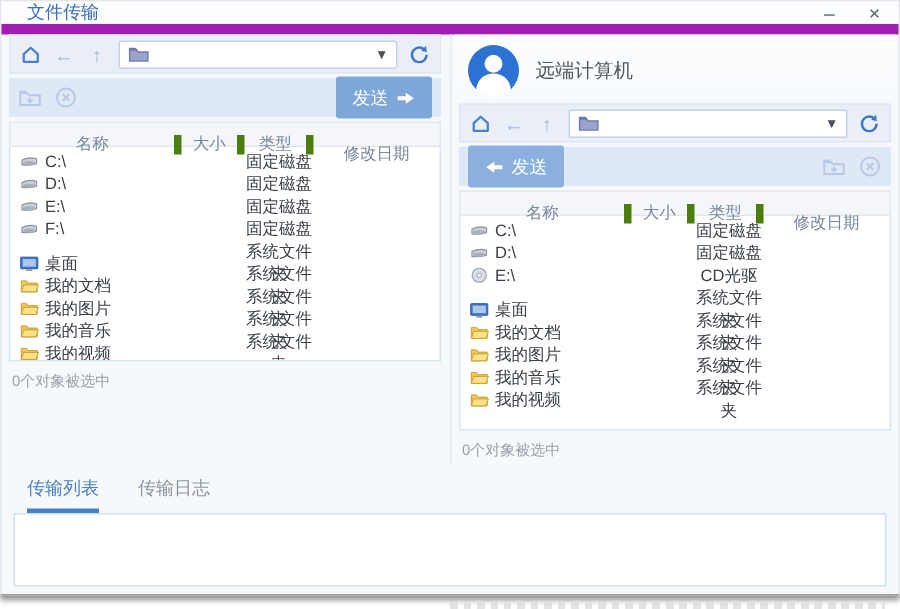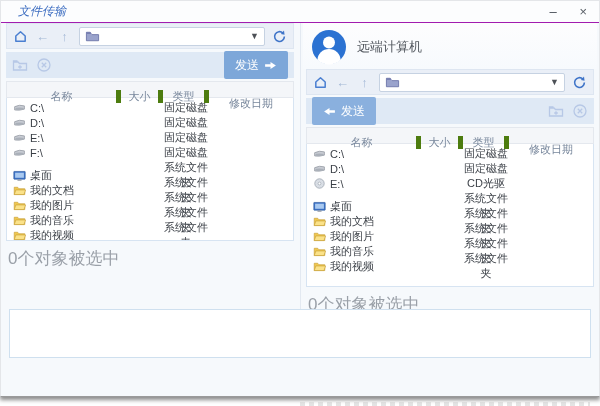--- a/index.html
+++ b/index.html
@@ -3,22 +3,22 @@
 <meta charset="utf-8">
 <style>
   * { margin:0; padding:0; box-sizing:border-box; }
   html,body { width:600px; height:406px; overflow:hidden; background:#ffffff;
     font-family:"Liberation Sans","DejaVu Sans",sans-serif; }
   .window { position:absolute; top:0; left:0; width:600px; height:397px;
     background:#f6f9fc; border:1px solid #e4e6e9; border-bottom:1px solid #9a9a9a;
     box-shadow:0 3px 4px rgba(0,0,0,.45); display:flex; flex-direction:column; }
 
   
-  .titlebar { height:22px; background:#fcfdfe; border-bottom:1px solid #a21caf;
-    display:flex; align-items:center; padding:0 8px 0 17px; flex:0 0 auto;font-style:italic; }
+  .titlebar { height:22px; background:#fcfdfe; border-bottom:7px solid #a21caf;
+    display:flex; align-items:center; padding:0 8px 0 17px; flex:0 0 auto; }
   .title { color:#3b6cc0; font-size:12px; }
   .win-controls { margin-left:auto; display:flex; gap:14px; }
   .win-btn { color:#5a6068; font-size:13px; line-height:20px; width:16px; text-align:center; cursor:default; }
 
   
   .panels { display:flex; flex:0 0 auto; padding:0 2px; }
   .panel { flex:1 1 0; min-width:0; }
   .panel.right { border-left:1px solid #e3e9f1; margin-left:3px; padding-left:2px; }
 
   .panel-header { height:46px; display:flex; align-items:center; gap:10px; padding:4px 8px 2px 8px;
@@ -52,21 +52,21 @@
   .thead > div:last-child { border-right:none;margin-top:15px; }
   .flist { margin:0 3px; background:#ffffff; border:1px solid #d7e4f2; border-top:none;
     height:143px; overflow:hidden; padding-top:2px; }
   .frow { height:15px; align-items:center; font-size:11px; color:#3a3f46; }
   .c-name { display:flex; align-items:center; gap:4px; padding-left:6px; overflow:hidden; white-space:nowrap; }
   .ficon { width:13px; height:13px; flex:0 0 13px; display:flex; align-items:center; }
   .ficon svg { width:13px; height:13px; }
   .c-size { text-align:right; padding-right:4px; }
   .c-type { text-align:center; }
   .c-date { padding-left:6px; }
-  .panel-status { font-size:17px; color:#9aa0a8; padding:6px 0 0 5px; height:22px; }
+  .panel-status { font-size:10px; color:#9aa0a8; padding:6px 0 0 5px; height:22px; }
 
   
   .tabs { display:flex; gap:26px; padding:8px 0 0 17px; flex:0 0 auto; }
   .tab { font-size:12px; padding-bottom:5px; cursor:default; }
   .tab.active { color:#4a7fc4; border-bottom:3px solid #4a7fc4; }
   .tab.inactive { color:#8a94a3; }
   .transfer-box { margin:0 8px; height:49px; background:#ffffff; border:1px solid #cfe0ef; }
 
   
   .page-remnant { position:absolute; left:300px; bottom:0; width:290px; height:4px; opacity:.5;
@@ -459,17 +459,21 @@
             </div>
             <div class="c-size"></div>
             <div class="c-type">系统文件夹</div>
             <div class="c-date"></div>
           </div>
         </div>
       <div class="panel-status">0个对象被选中</div>
     </div>
   </div>
 
+  <div class="tabs">
+    <span class="tab active">传输列表</span>
+    <span class="tab inactive">传输日志</span>
+  </div>
   <div class="transfer-box"></div>
 
 </div>
 
 <div class="page-remnant"></div>
 
 </body></html>

